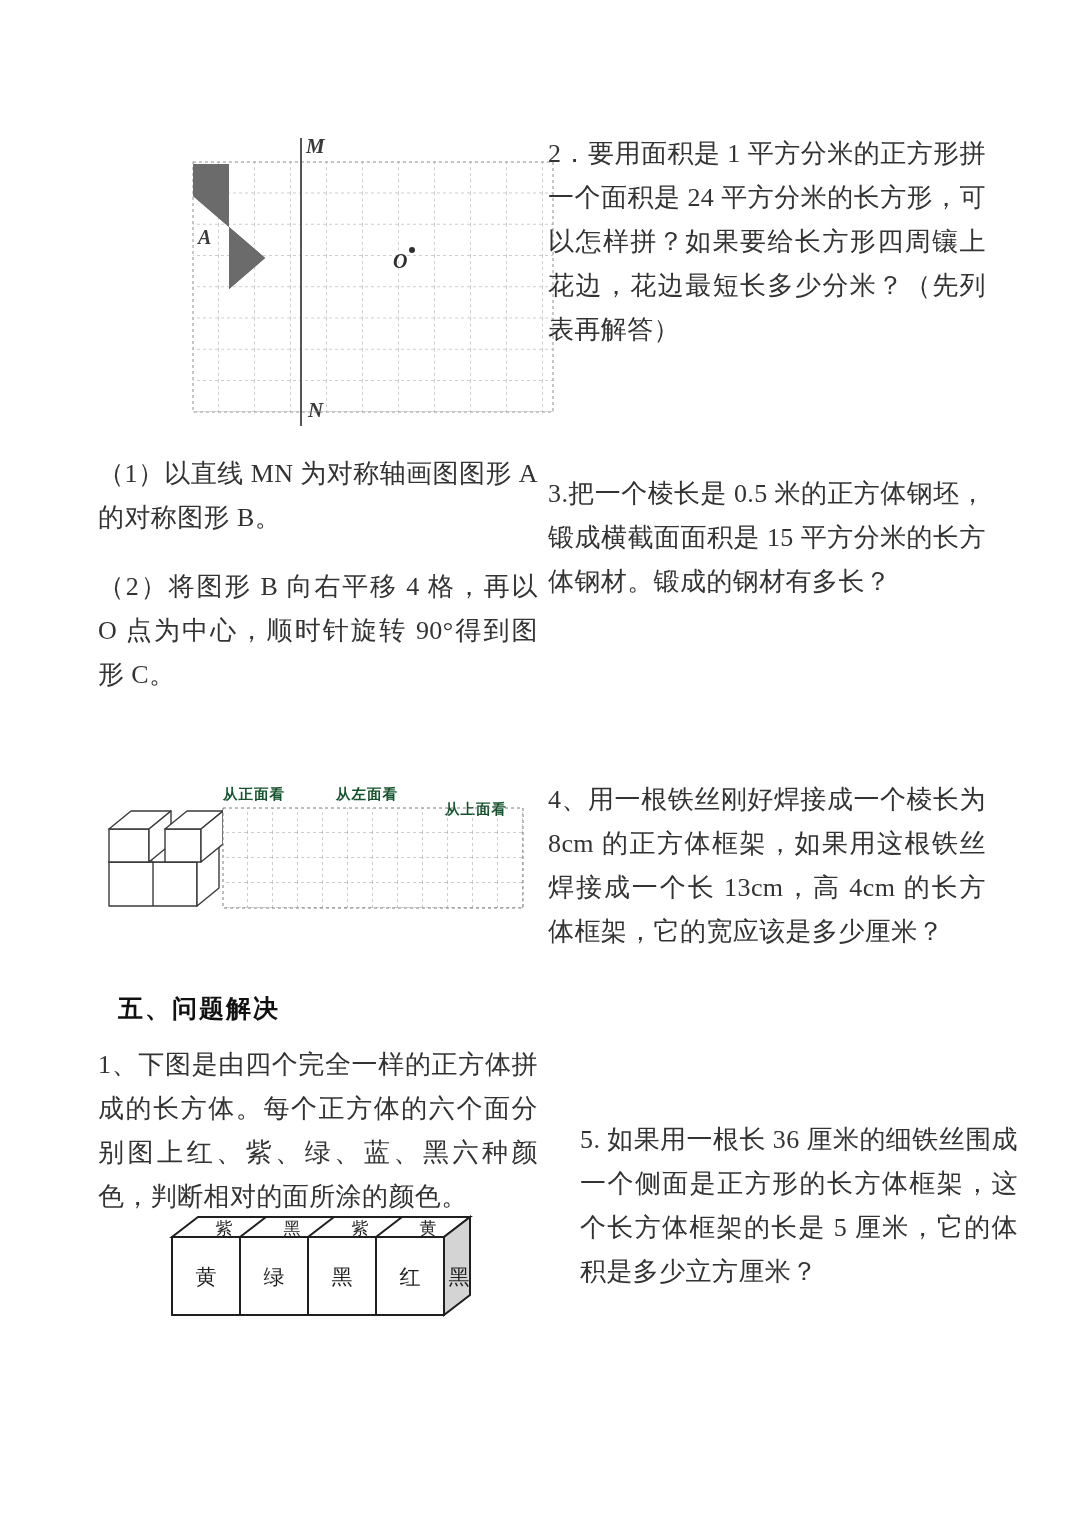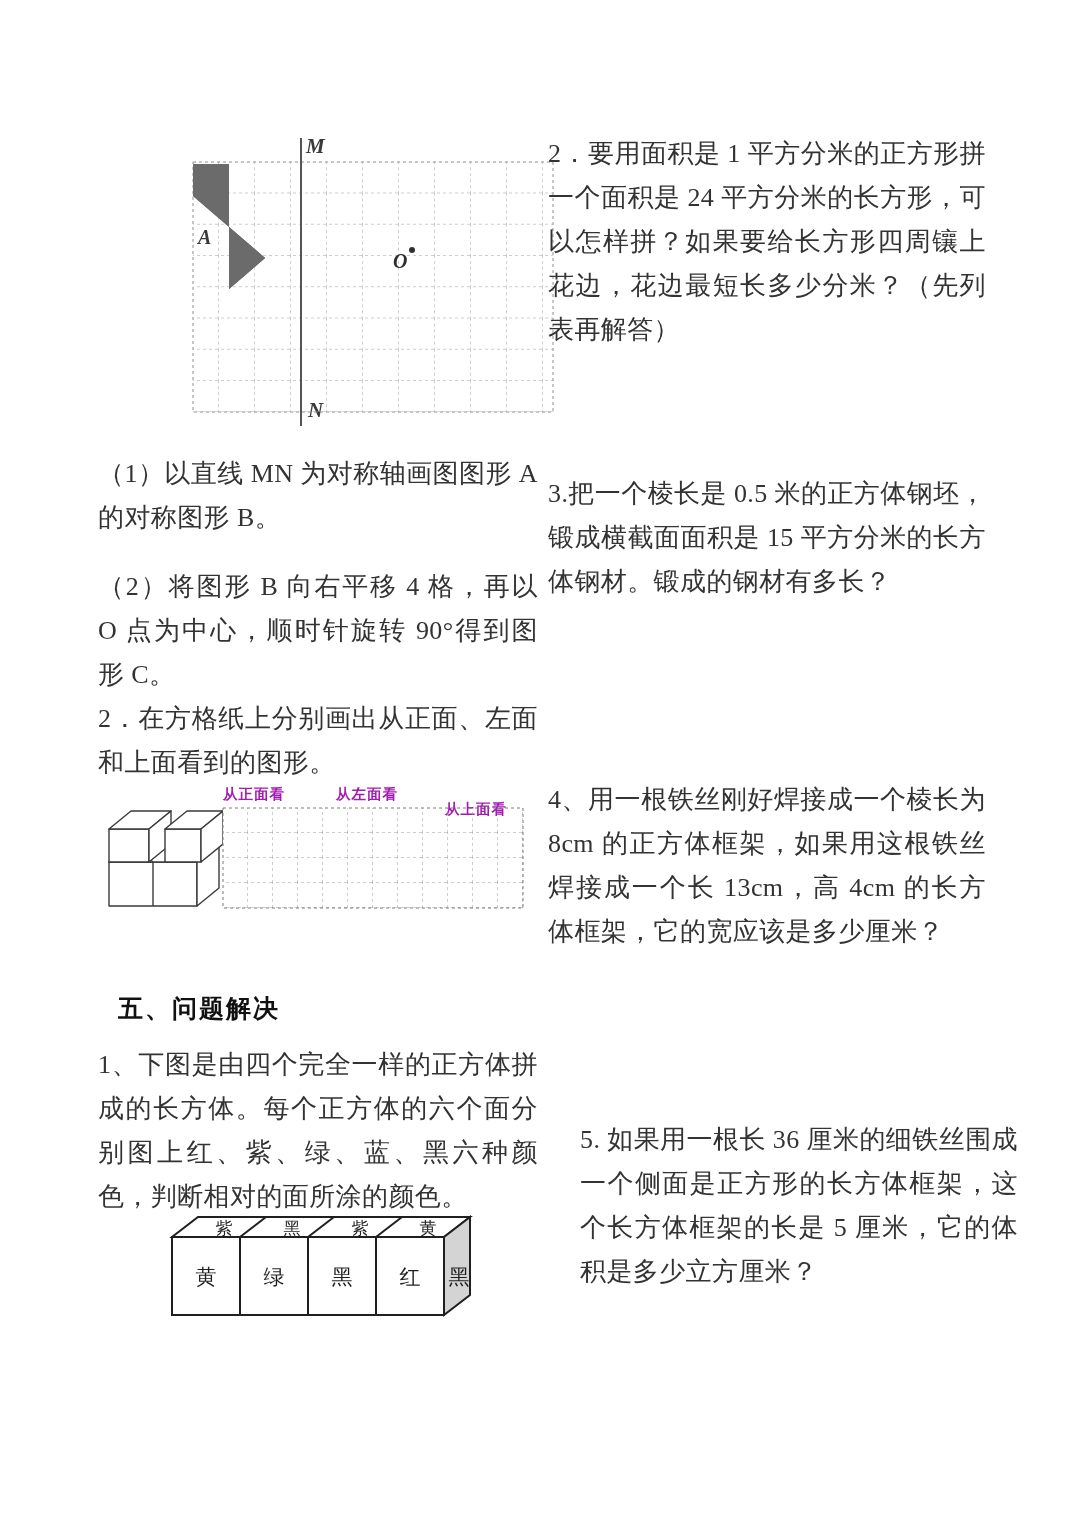--- a/index.html
+++ b/index.html
@@ -38,21 +38,21 @@
   .lbl-M{position:absolute;left:160px;top:4px;font-style:italic;font-weight:bold;font-size:21px;color:#3a3a3a;}
   .lbl-N{position:absolute;left:162px;top:268px;font-style:italic;font-weight:bold;font-size:21px;color:#3a3a3a;}
   .lbl-A{position:absolute;left:52px;top:96px;font-style:italic;font-weight:bold;font-size:20px;color:#3a3a3a;}
   .lbl-O{position:absolute;left:247px;top:120px;font-style:italic;font-weight:bold;font-size:20px;color:#2f2f2f;}
 
   
   .fig-views{position:absolute;left:5px;top:785px;width:520px;height:150px;}
   .view-labels{position:absolute;left:120px;top:0px;width:300px;height:22px;}
   .view-labels span{
     position:absolute;top:0;font-size:14.5px;font-weight:bold;
-    color:#a21caf;font-family:"Liberation Serif","DejaVu Serif",serif;letter-spacing:1px;
+    color:#14532d;font-family:"Liberation Serif","DejaVu Serif",serif;letter-spacing:1px;
   }
   .vl0{left:0px;} .vl1{left:113px;} .vl2{left:222px;margin-top:15px;}
   .cubestack{position:absolute;left:2px;top:22px;}
 
   
   .fig-box{position:absolute;left:60px;top:1215px;width:400px;height:120px;}
   .fig-box .cn{
     font-family:"Liberation Serif","DejaVu Serif",serif;
     font-size:21px;fill:#1f1f1f;
   }
@@ -90,21 +90,20 @@
       </svg>
 
       <div class="lbl-A">A</div>
       <div class="lbl-O">O</div>
     </div>
 
     <div class="qtext" style="position:absolute;left:0;top:452px;width:440px;">（1）以直线 MN 为对称轴画图图形 A 的对称图形 B。</div>
 
     <div class="qtext" style="position:absolute;left:0;top:565px;width:440px;">（2）将图形 B 向右平移 4 格，再以 O 点为中心，顺时针旋转 90°得到图形 C。</div>
 
-    <div class="qtext" style="position:absolute;left:0;top:697px;width:440px;">2．在方格纸上分别画出从正面、左面和上面看到的图形。</div>
 
     <div class="fig-views">
 
       <svg class="cubestack" width="118" height="110" viewBox="0 0 118 110">
         <g fill="#ffffff" stroke="#3a3a3a" stroke-width="1.4" stroke-linejoin="round">
 
           <rect x="4" y="55" width="88" height="44"></rect>
           <line x1="48" y1="55" x2="48" y2="99"></line>
 
           <polygon points="92,55 114,37 114,81 92,99"></polygon>

